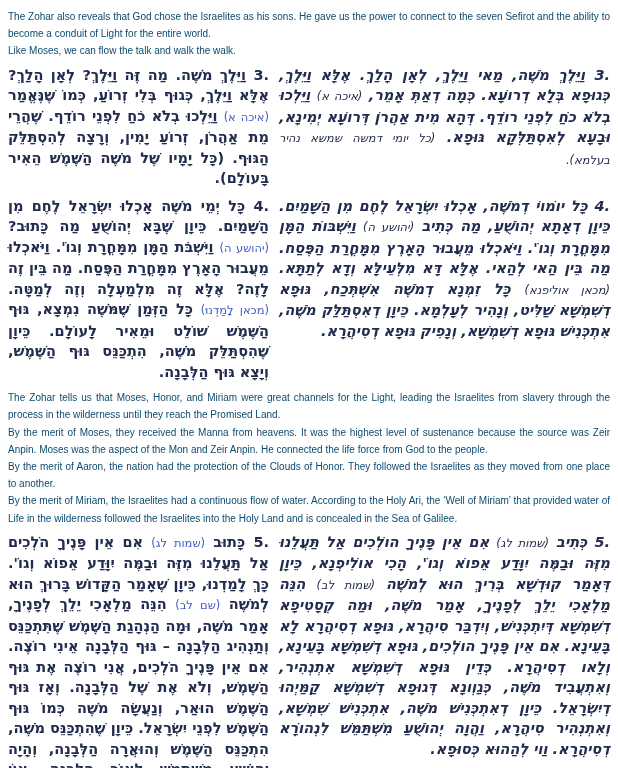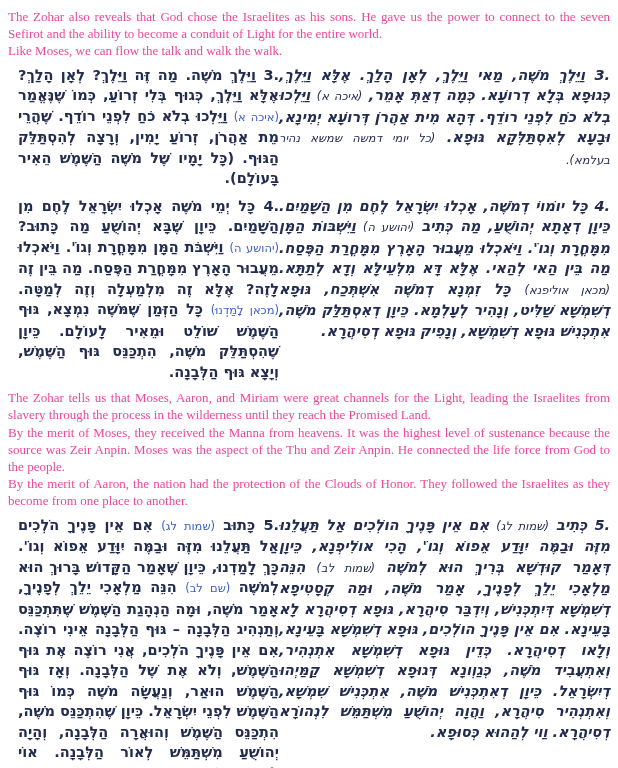--- a/index.html
+++ b/index.html
@@ -4,28 +4,28 @@
 <style>
   html,body{margin:0;padding:0;background:#ffffff;}
   .page{
     width:618px;height:768px;box-sizing:border-box;
     padding:8px 8px 0 8px;background:#ffffff;overflow:hidden;
     position:relative;
   }
   
   .eng p{
     margin:0;
-    font-family:Liberation Serif, serif;
-    font-size:13px;line-height:17.2px;
-    color:#ec4899;
+    font-family:Liberation Sans, sans-serif;
+    font-size:10px;line-height:17.2px;
+    color:#0c4a6e;
     text-align:justify;
   }
   
   .section-row{
-    display:flex;justify-content:flex-end;align-items:flex-start;
+    display:flex;justify-content:space-between;align-items:flex-start;
     margin:0 0 7px 0;
   }
   .col{
     font-family:"DejaVu Sans","Liberation Sans",sans-serif;
     font-weight:bold;
     font-size:14.5px;line-height:20.5px;
     color:#222c4e;
     text-align:justify;
   }
   .col-he{width:261px;}
@@ -51,23 +51,24 @@
     <div class="col col-he" dir="rtl" lang="he"><span class="seg-num">3.</span><span class="seg-n"> וַיֵּלֶךְ מֹשֶׁה. מַה זֶּה וַיֵּלֶךְ? לְאָן הָלַךְ? אֶלָּא וַיֵּלֶךְ, כְּגוּף בְּלִי זְרוֹעַ, כְּמוֹ שֶׁנֶּאֱמַר </span><span class="seg-ref">(איכה א)</span><span class="seg-n"> וַיֵּלְכוּ בְלֹא כֹחַ לִפְנֵי רוֹדֵף. שֶׁהֲרֵי מֵת אַהֲרֹן, זְרוֹעַ יָמִין, וְרָצָה לְהִסְתַּלֵּק הַגּוּף. (כָּל יָמָיו שֶׁל מֹשֶׁה הַשֶּׁמֶשׁ הֵאִיר בָּעוֹלָם).</span></div>
     <div class="col col-ar" dir="rtl" lang="he"><span class="seg-num">3.</span><span class="seg-n"> וַיֵּלֶךְ מֹשֶׁה, מַאי וַיֵּלֶךְ, לְאָן הָלַךְ. אֶלָּא וַיֵּלֶךְ, כְּגוּפָא בְּלָא דְרוֹעָא. כְּמָה דְאַתְּ אָמֵר, </span><span class="seg-paren">(איכה א)</span><span class="seg-n"> וַיֵּלְכוּ בְלֹא כֹחַ לִפְנֵי רוֹדֵף. דְּהָא מִית אַהֲרֹן דְּרוֹעָא יְמִינָא, וּבָעָא לְאִסְתַּלְּקָא גּוּפָא. </span><span class="seg-paren">(כל יומי דמשה שמשא נהיר בעלמא).</span></div>
   </div>
 
   <div class="section-row">
     <div class="col col-he" dir="rtl" lang="he"><span class="seg-num">4.</span><span class="seg-n"> כָּל יְמֵי מֹשֶׁה אָכְלוּ יִשְׂרָאֵל לֶחֶם מִן הַשָּׁמַיִם. כֵּיוָן שֶׁבָּא יְהוֹשֻׁעַ מַה כָּתוּב? </span><span class="seg-ref">(יהושע ה)</span><span class="seg-n"> וַיִּשְׁבֹּת הַמָּן מִמָּחֳרָת וְגוֹ'. וַיֹּאכְלוּ מֵעֲבוּר הָאָרֶץ מִמָּחֳרַת הַפֶּסַח. מַה בֵּין זֶה לָזֶה? אֶלָּא זֶה מִלְמַעְלָה וְזֶה לְמַטָּה. </span><span class="seg-ref">(מכאן לָמַדְנוּ)</span><span class="seg-n"> כָּל הַזְּמַן שֶׁמֹּשֶׁה נִמְצָא, גּוּף הַשֶּׁמֶשׁ שׁוֹלֵט וּמֵאִיר לָעוֹלָם. כֵּיוָן שֶׁהִסְתַּלֵּק מֹשֶׁה, הִתְכַּנֵּס גּוּף הַשֶּׁמֶשׁ, וְיָצָא גּוּף הַלְּבָנָה.</span></div>
     <div class="col col-ar" dir="rtl" lang="he"><span class="seg-num">4.</span><span class="seg-n"> כָּל יוֹמוֹי דְמֹשֶׁה, אָכְלוּ יִשְׂרָאֵל לֶחֶם מִן הַשָּׁמַיִם. כֵּיוָן דְאָתָא יְהוֹשֻׁעַ, מַה כְּתִיב </span><span class="seg-paren">(יהושע ה)</span><span class="seg-n"> וַיִּשְׁבּוֹת הַמָּן מִמָּחֳרָת וְגוֹ'. וַיֹּאכְלוּ מֵעֲבוּר הָאָרֶץ מִמָּחֳרַת הַפֶּסַח. מַה בֵּין הַאי לְהַאי. אֶלָּא דָּא מִלְּעֵילָּא וְדָא לְתַתָּא. </span><span class="seg-paren">(מכאן אוליפנא)</span><span class="seg-n"> כָּל זִמְנָא דְמֹשֶׁה אִשְׁתְּכַח, גּוּפָא דְשִׁמְשָׁא שַׁלִּיט, וְנָהִיר לְעָלְמָא. כֵּיוָן דְאִסְתַּלַּק מֹשֶׁה, אִתְכְּנִישׁ גּוּפָא דְשִׁמְשָׁא, וְנָפִיק גּוּפָא דְסִיהֲרָא.</span></div>
   </div>
 
   <div class="eng commentary">
-    <p>The Zohar tells us that Moses, Aaron, and Miriam were great channels for the Light, leading the Israelites from slavery through the process in the wilderness until they reach the Promised Land.</p>
-    <p>By the merit of Moses, they received the Manna from heavens. It was the highest level of sustenance because the source was Zeir Anpin. Moses was the aspect of the Thu and Zeir Anpin. He connected the life force from God to the people.</p>
-    <p>By the merit of Aaron, the nation had the protection of the Clouds of Honor. They followed the Israelites as they become from one place to another.</p>
+    <p>The Zohar tells us that Moses, Honor, and Miriam were great channels for the Light, leading the Israelites from slavery through the process in the wilderness until they reach the Promised Land.</p>
+    <p>By the merit of Moses, they received the Manna from heavens. It was the highest level of sustenance because the source was Zeir Anpin. Moses was the aspect of the Mon and Zeir Anpin. He connected the life force from God to the people.</p>
+    <p>By the merit of Aaron, the nation had the protection of the Clouds of Honor. They followed the Israelites as they moved from one place to another.</p>
+    <p>By the merit of Miriam, the Israelites had a continuous flow of water. According to the Holy Ari, the ‘Well of Miriam’ that provided water of Life in the wilderness followed the Israelites into the Holy Land and is concealed in the Sea of Galilee.</p>
   </div>
 
   <div class="section-row">
     <div class="col col-he" dir="rtl" lang="he"><span class="seg-num">5.</span><span class="seg-n"> כָּתוּב </span><span class="seg-ref">(שמות לג)</span><span class="seg-n"> אִם אֵין פָּנֶיךָ הֹלְכִים אַל תַּעֲלֵנוּ מִזֶּה וּבַמֶּה יִוָּדַע אֵפוֹא וְגוֹ'. כָּךְ לָמַדְנוּ, כֵּיוָן שֶׁאָמַר הַקָּדוֹשׁ בָּרוּךְ הוּא לְמֹשֶׁה </span><span class="seg-ref">(שם לב)</span><span class="seg-n"> הִנֵּה מַלְאָכִי יֵלֵךְ לְפָנֶיךָ, אָמַר מֹשֶׁה, וּמָה הַנְהָגַת הַשֶּׁמֶשׁ שֶׁתִּתְכַּנֵּס וְתַנְהִיג הַלְּבָנָה – גּוּף הַלְּבָנָה אֵינִי רוֹצֶה. אִם אֵין פָּנֶיךָ הֹלְכִים, אֲנִי רוֹצֶה אֶת גּוּף הַשֶּׁמֶשׁ, וְלֹא אֶת שֶׁל הַלְּבָנָה. וְאָז גּוּף הַשֶּׁמֶשׁ הוּאַר, וְנַעֲשָׂה מֹשֶׁה כְּמוֹ גּוּף הַשֶּׁמֶשׁ לִפְנֵי יִשְׂרָאֵל. כֵּיוָן שֶׁהִתְכַּנֵּס מֹשֶׁה, הִתְכַּנֵּס הַשֶּׁמֶשׁ וְהוּאֲרָה הַלְּבָנָה, וְהָיָה יְהוֹשֻׁעַ מִשְׁתַּמֵּשׁ לְאוֹר הַלְּבָנָה. אוֹי לְאוֹתָהּ בּוּשָׁה!</span></div>
     <div class="col col-ar" dir="rtl" lang="he"><span class="seg-num">5.</span><span class="seg-n"> כְּתִיב </span><span class="seg-paren">(שמות לג)</span><span class="seg-n"> אִם אֵין פָּנֶיךָ הוֹלְכִים אַל תַּעֲלֵנוּ מִזֶּה וּבַמֶּה יִוָּדַע אֵפוֹא וְגוֹ', הָכִי אוֹלִיפְנָא, כֵּיוָן דְּאָמַר קוּדְשָׁא בְּרִיךְ הוּא לְמֹשֶׁה </span><span class="seg-paren">(שמות לב)</span><span class="seg-n"> הִנֵּה מַלְאָכִי יֵלֵךְ לְפָנֶיךָ, אָמַר מֹשֶׁה, וּמַה קְסָטִיפָא דְשִׁמְשָׁא דְּיִתְכְּנִישׁ, וְיִדְבַּר סִיהֲרָא, גּוּפָא דְסִיהֲרָא לָא בָּעֵינָא. אִם אֵין פָּנֶיךָ הוֹלְכִים, גּוּפָא דְשִׁמְשָׁא בָּעֵינָא, וְלָאו דְסִיהֲרָא. כְּדֵין גּוּפָא דְשִׁמְשָׁא אִתְנְהִיר, וְאִתְעֲבִיד מֹשֶׁה, כְּגַוְונָא דְּגוּפָא דְשִׁמְשָׁא קַמַּיְהוּ דְיִשְׂרָאֵל. כֵּיוָן דְאִתְכְּנִישׁ מֹשֶׁה, אִתְכְּנִישׁ שִׁמְשָׁא, וְאִתְנְהִיר סִיהֲרָא, וַהֲוָה יְהוֹשֻׁעַ מִשְׁתַּמֵּשׁ לִנְהוֹרָא דְסִיהֲרָא. וַוי לְהַהוּא כְּסוּפָא.</span></div>
   </div>
 
 </div>
 
 </body></html>

